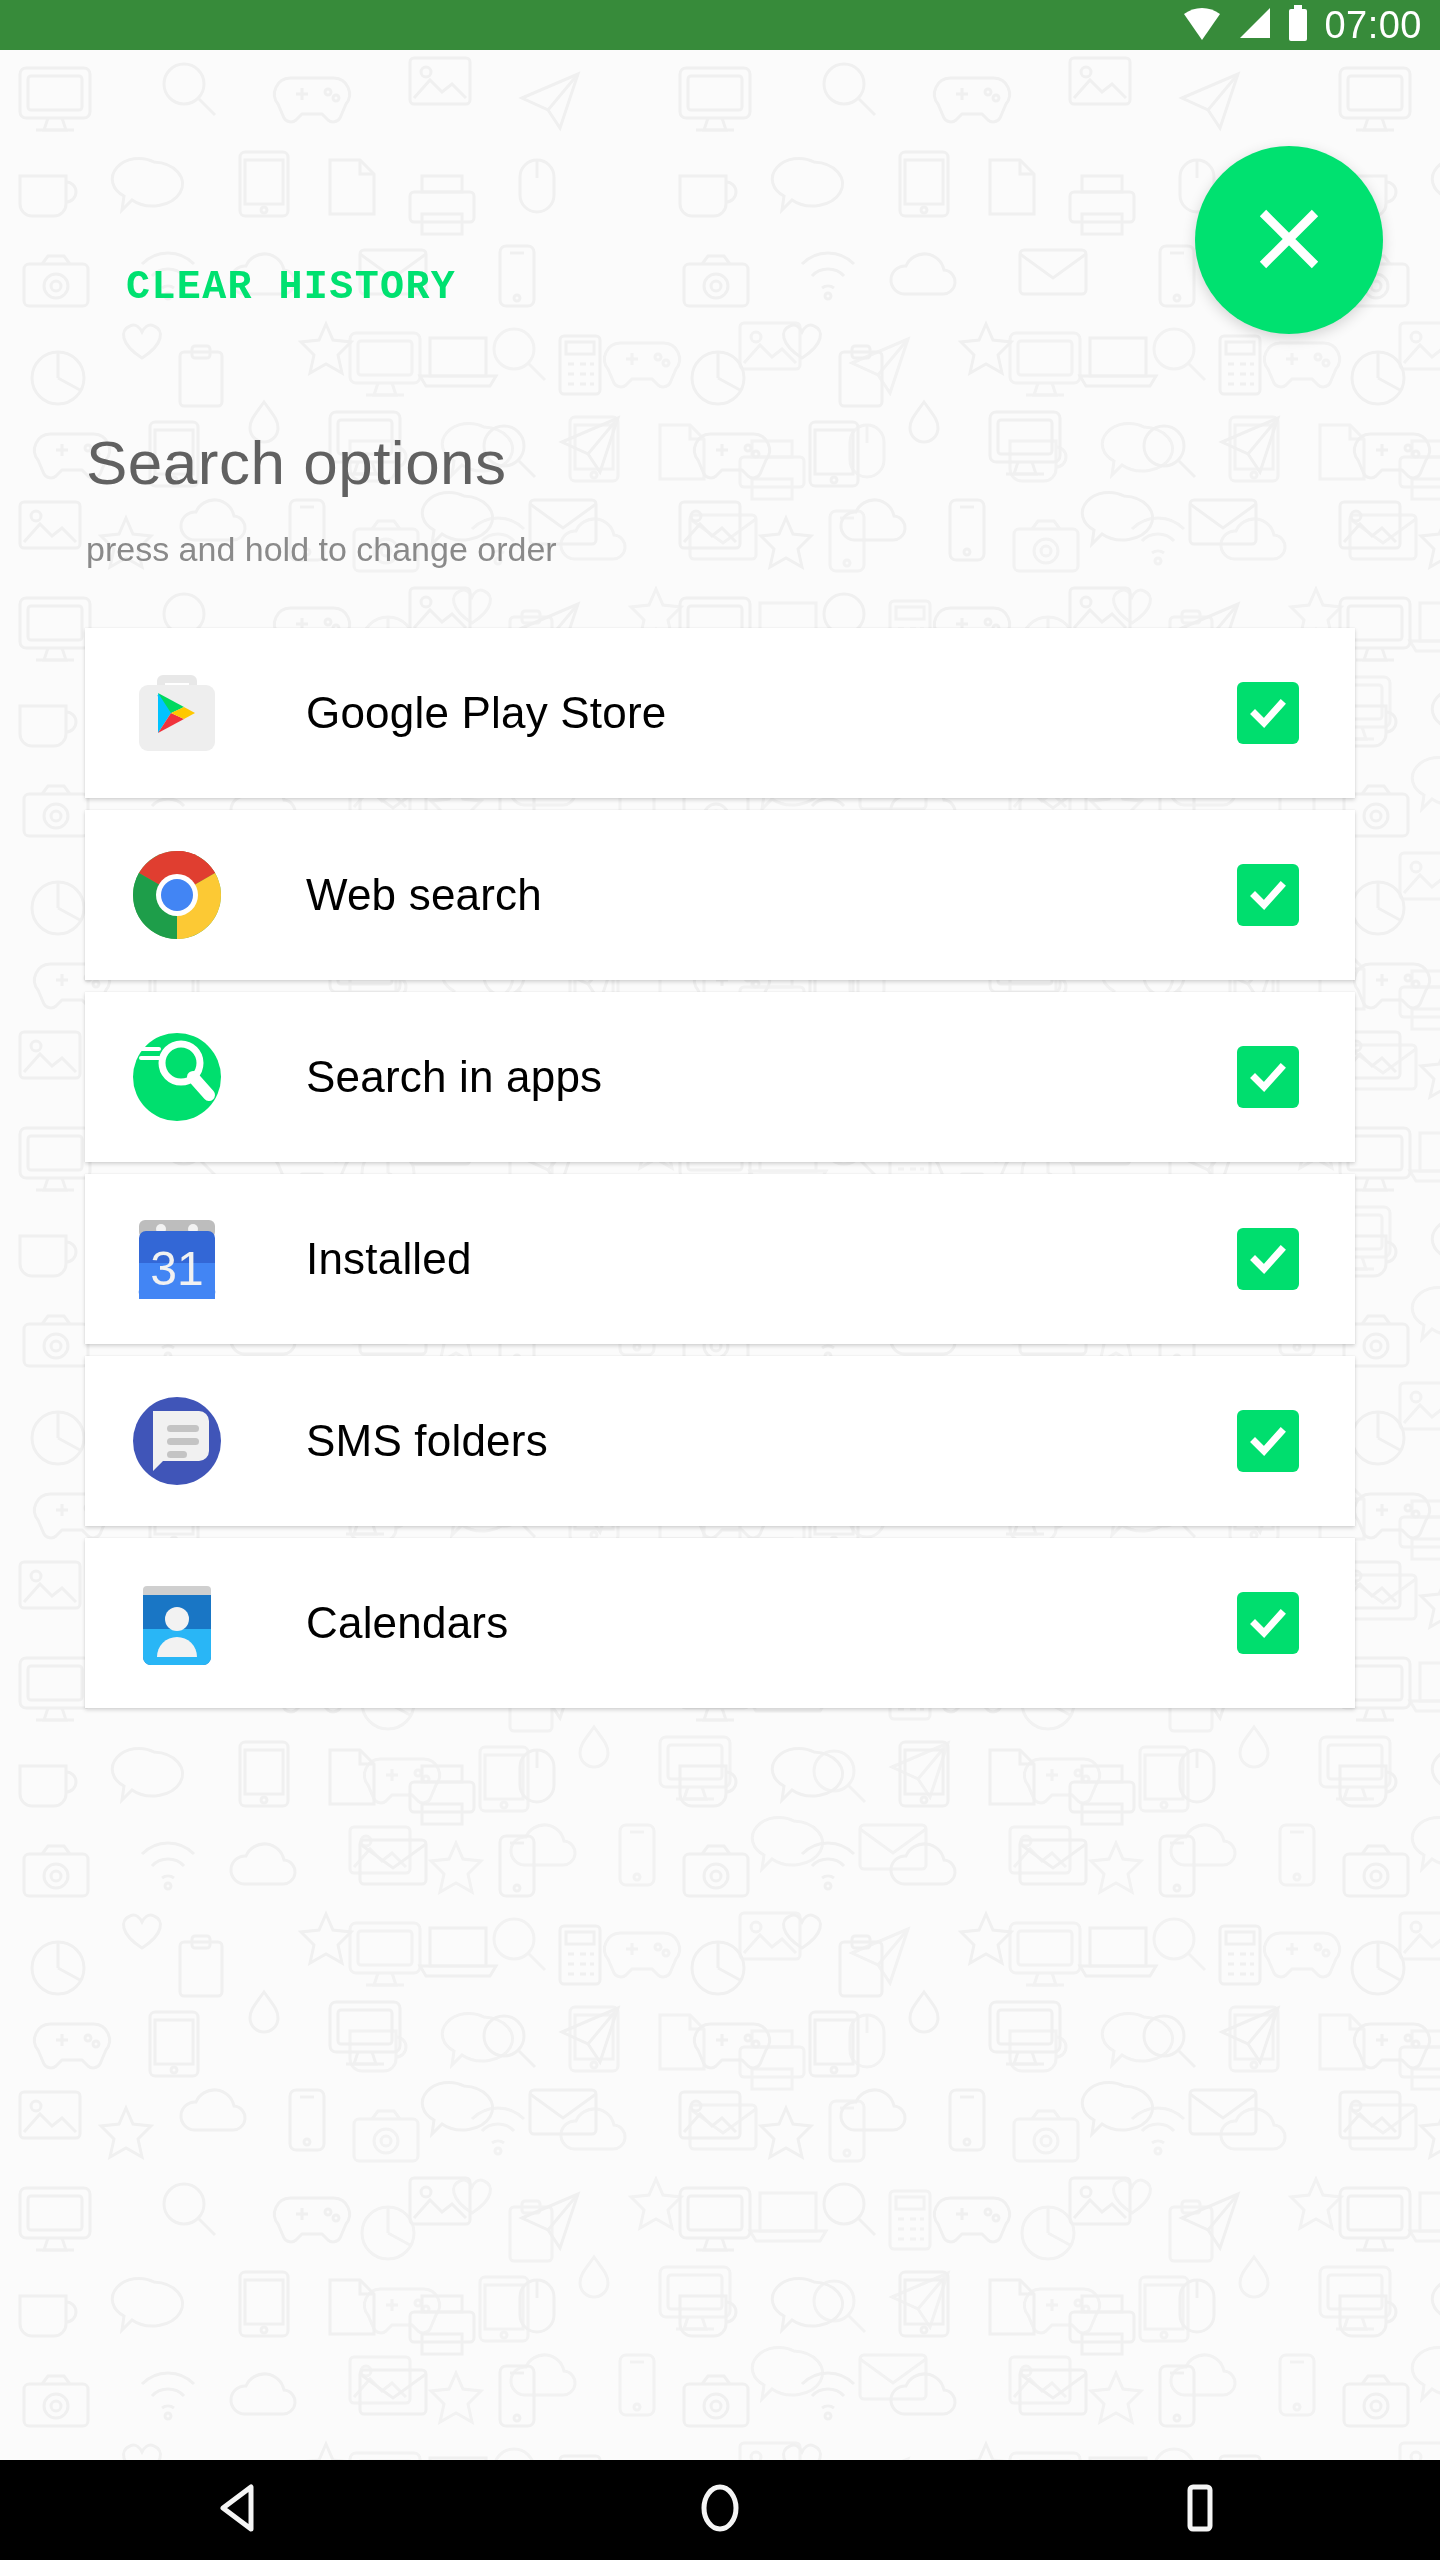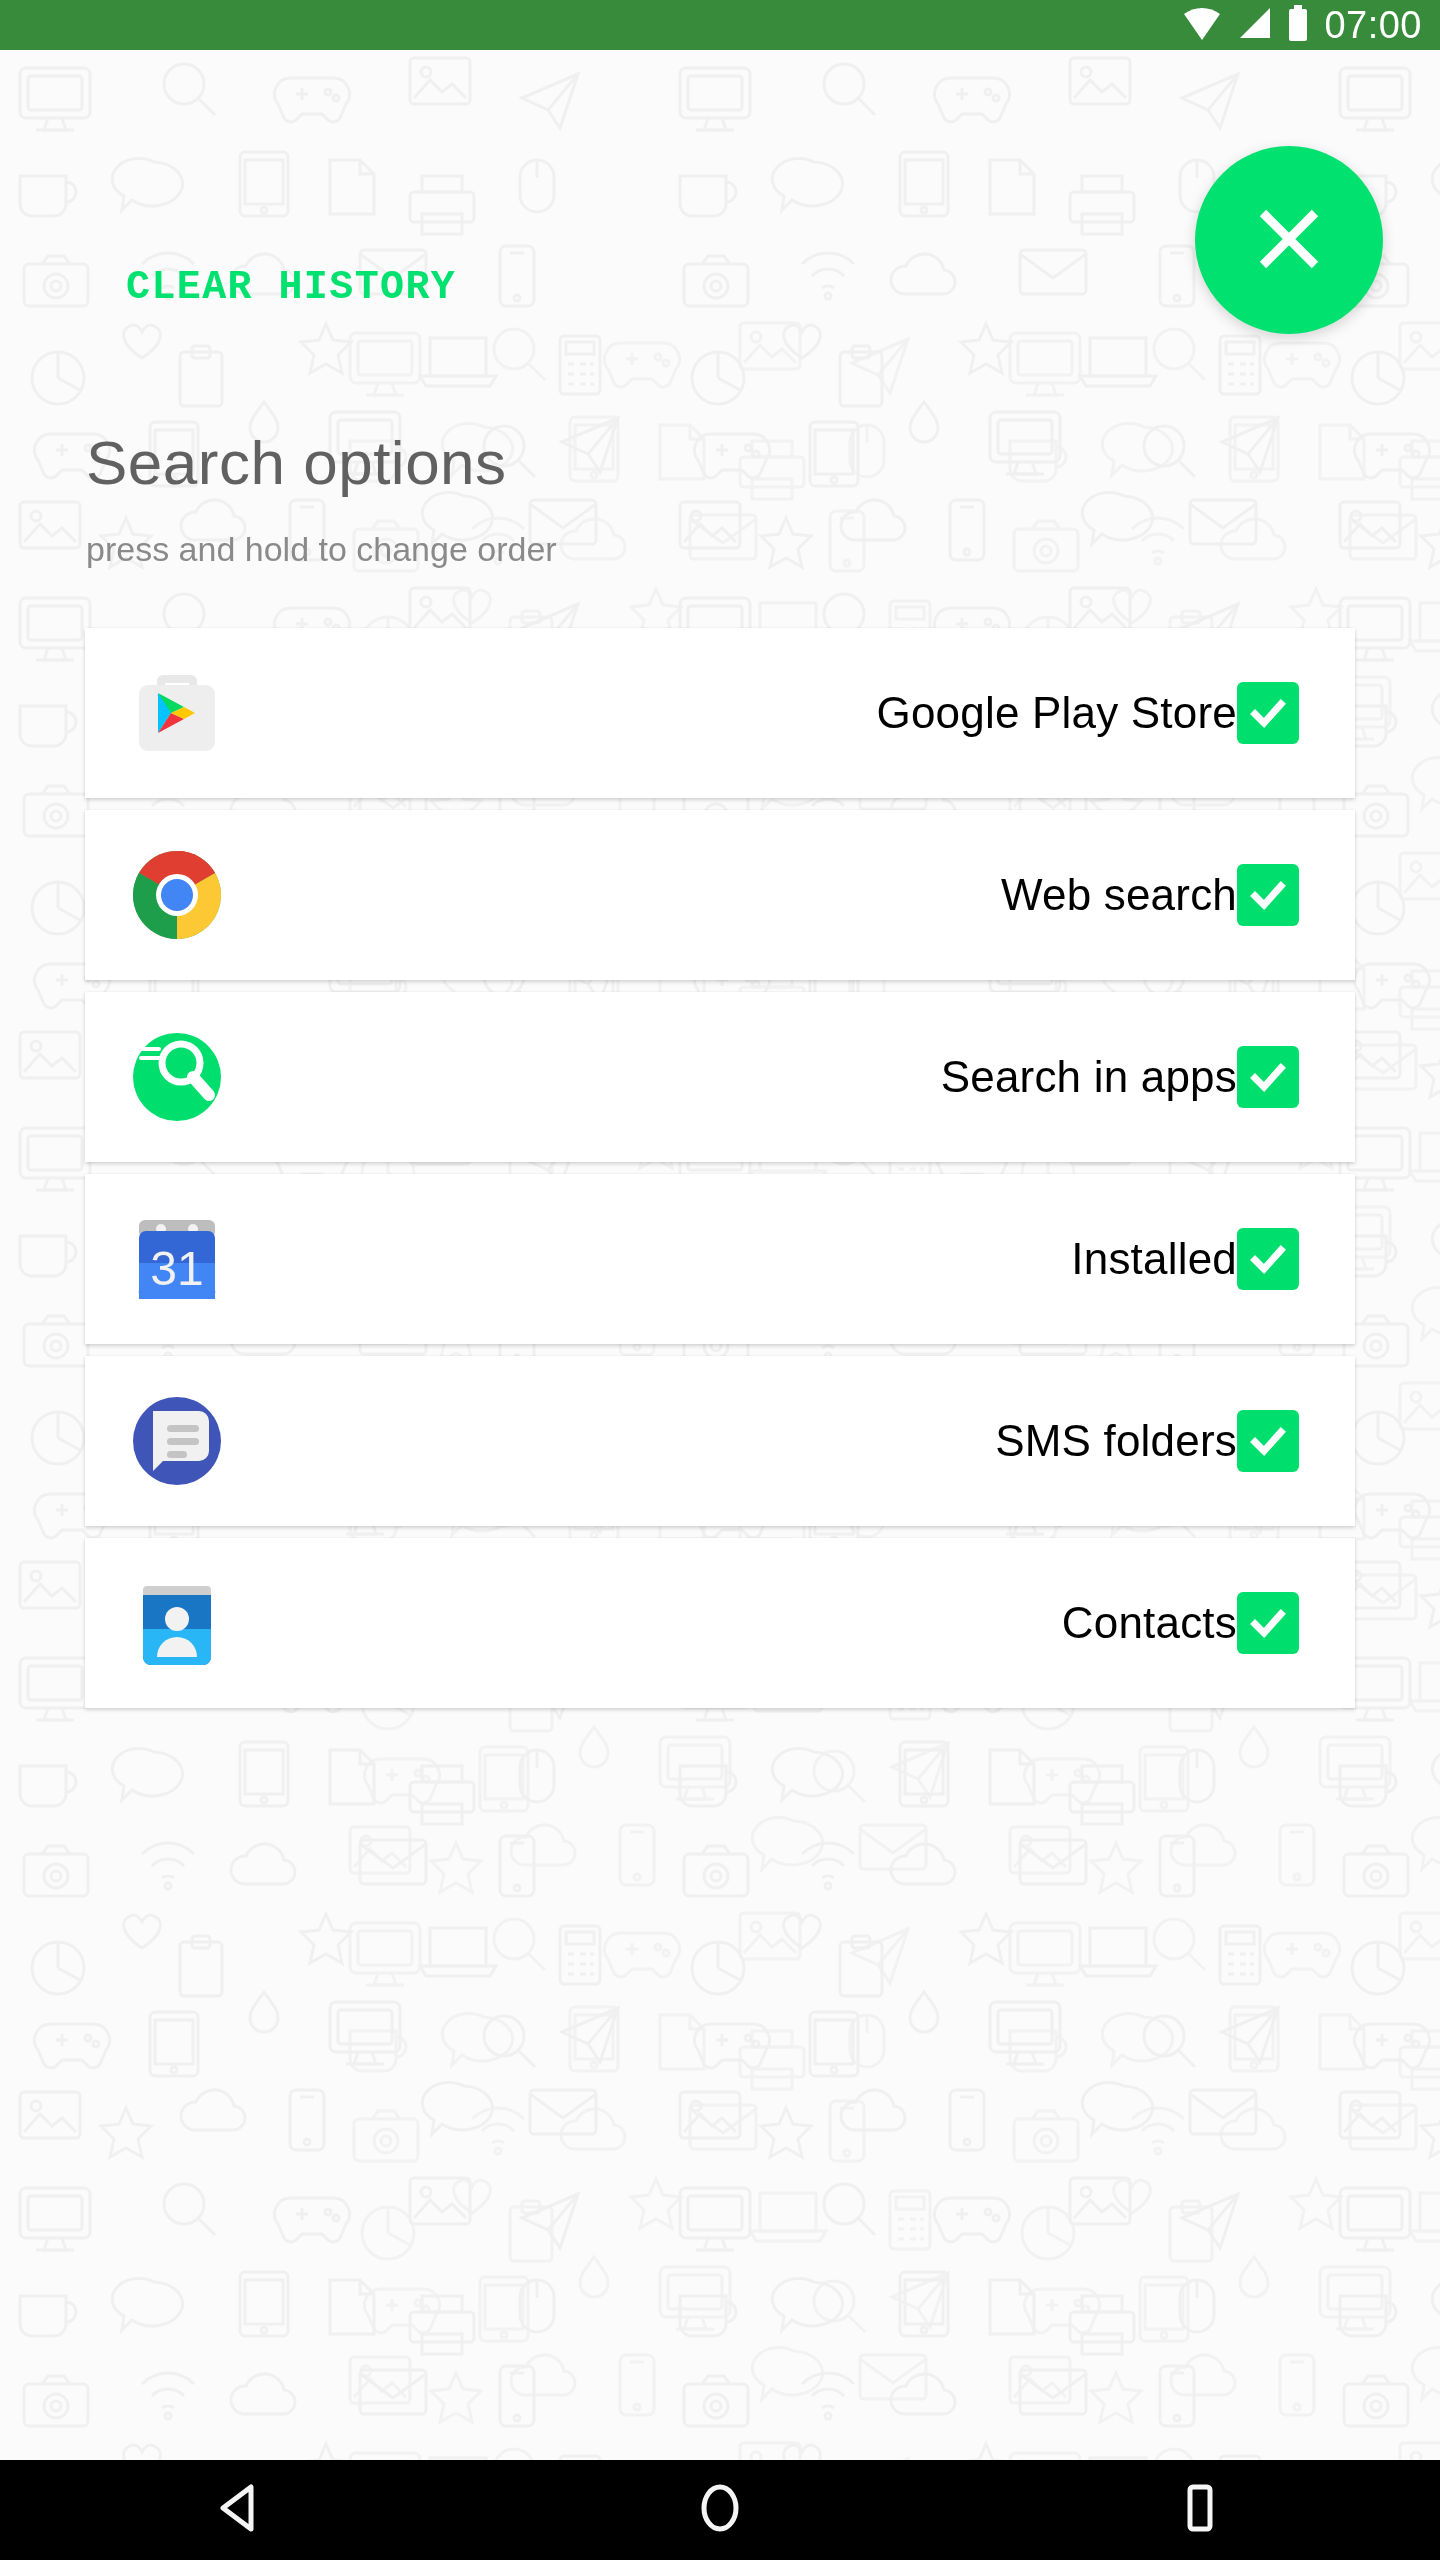--- a/index.html
+++ b/index.html
@@ -66,23 +66,22 @@
     background: #ffffff;
     box-shadow: 0 2px 4px rgba(0,0,0,0.16), 0 0 1px rgba(0,0,0,0.10);
     display: flex; align-items: center;
     cursor: pointer;
   }
   .card-icon {
     width: 108px; height: 108px; margin-left: 38px; flex: none;
     display: flex; align-items: center; justify-content: center;
   }
   .card-label {
-    margin-left: 48px; font-size: 44px; color: #000000; flex: 1;
+    margin-left: 75px; font-size: 44px; color: #000000; flex: 1;
     letter-spacing: 0.2px;
-    text-align: right;
   }
   .checkbox {
     width: 62px; height: 62px; margin-right: 56px; flex: none;
     border-radius: 6px; background: #00de6e;
     display: flex; align-items: center; justify-content: center;
     cursor: pointer;
   }
 
   
   .navbar {
@@ -390,21 +389,21 @@
       <div class="card">
         <span class="card-icon">
           <svg width="104" height="104" viewBox="0 0 104 104">
             <rect x="18" y="15" width="68" height="12" rx="4" fill="#cfcfcf"></rect>
             <path d="M18 24 h68 v62 a8 8 0 0 1 -8 8 h-52 a8 8 0 0 1 -8 -8 z" fill="#1976c5"></path>
             <path d="M18 58 h68 v28 a8 8 0 0 1 -8 8 h-52 a8 8 0 0 1 -8 -8 z" fill="#29b6f6"></path>
             <circle cx="52" cy="48" r="12" fill="#f2f2f2"></circle>
             <path d="M32 86 a20 20 0 0 1 40 0 z" fill="#f2f2f2"></path>
           </svg>
         </span>
-        <span class="card-label">Contacts</span>
+        <span class="card-label">Calendars</span>
         <span class="checkbox" style="background: rgb(0, 222, 110);">
           <svg width="44" height="44" viewBox="0 0 44 44">
               <path d="M9 23 L18 32 L35 13" stroke="#ffffff" stroke-width="7" fill="none" stroke-linecap="square"></path>
             </svg>
         </span>
       </div>
 
     </div>
   </div>
 

